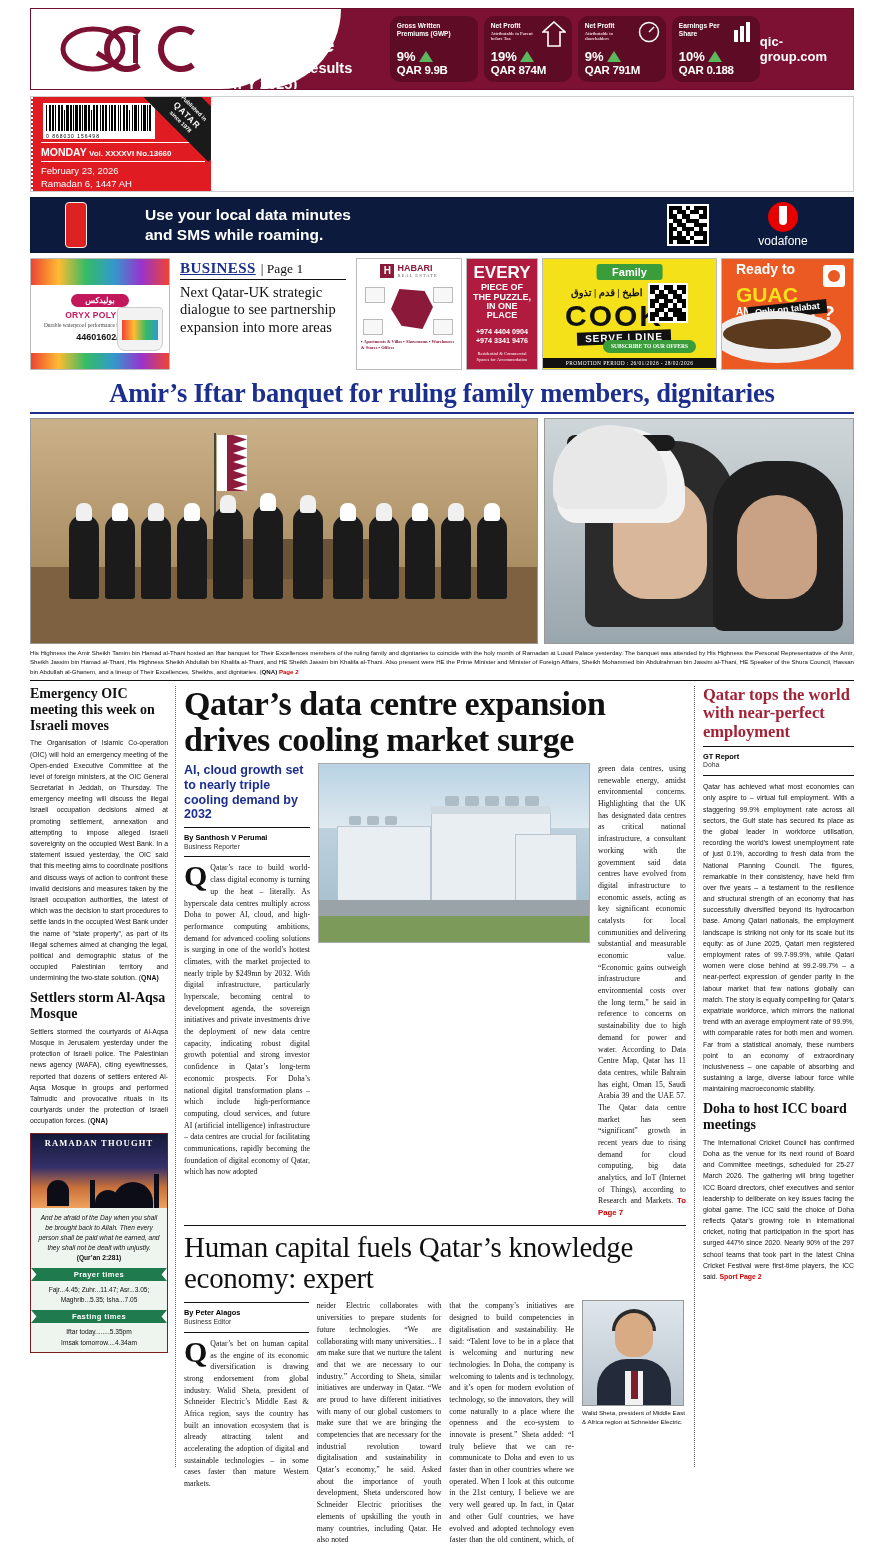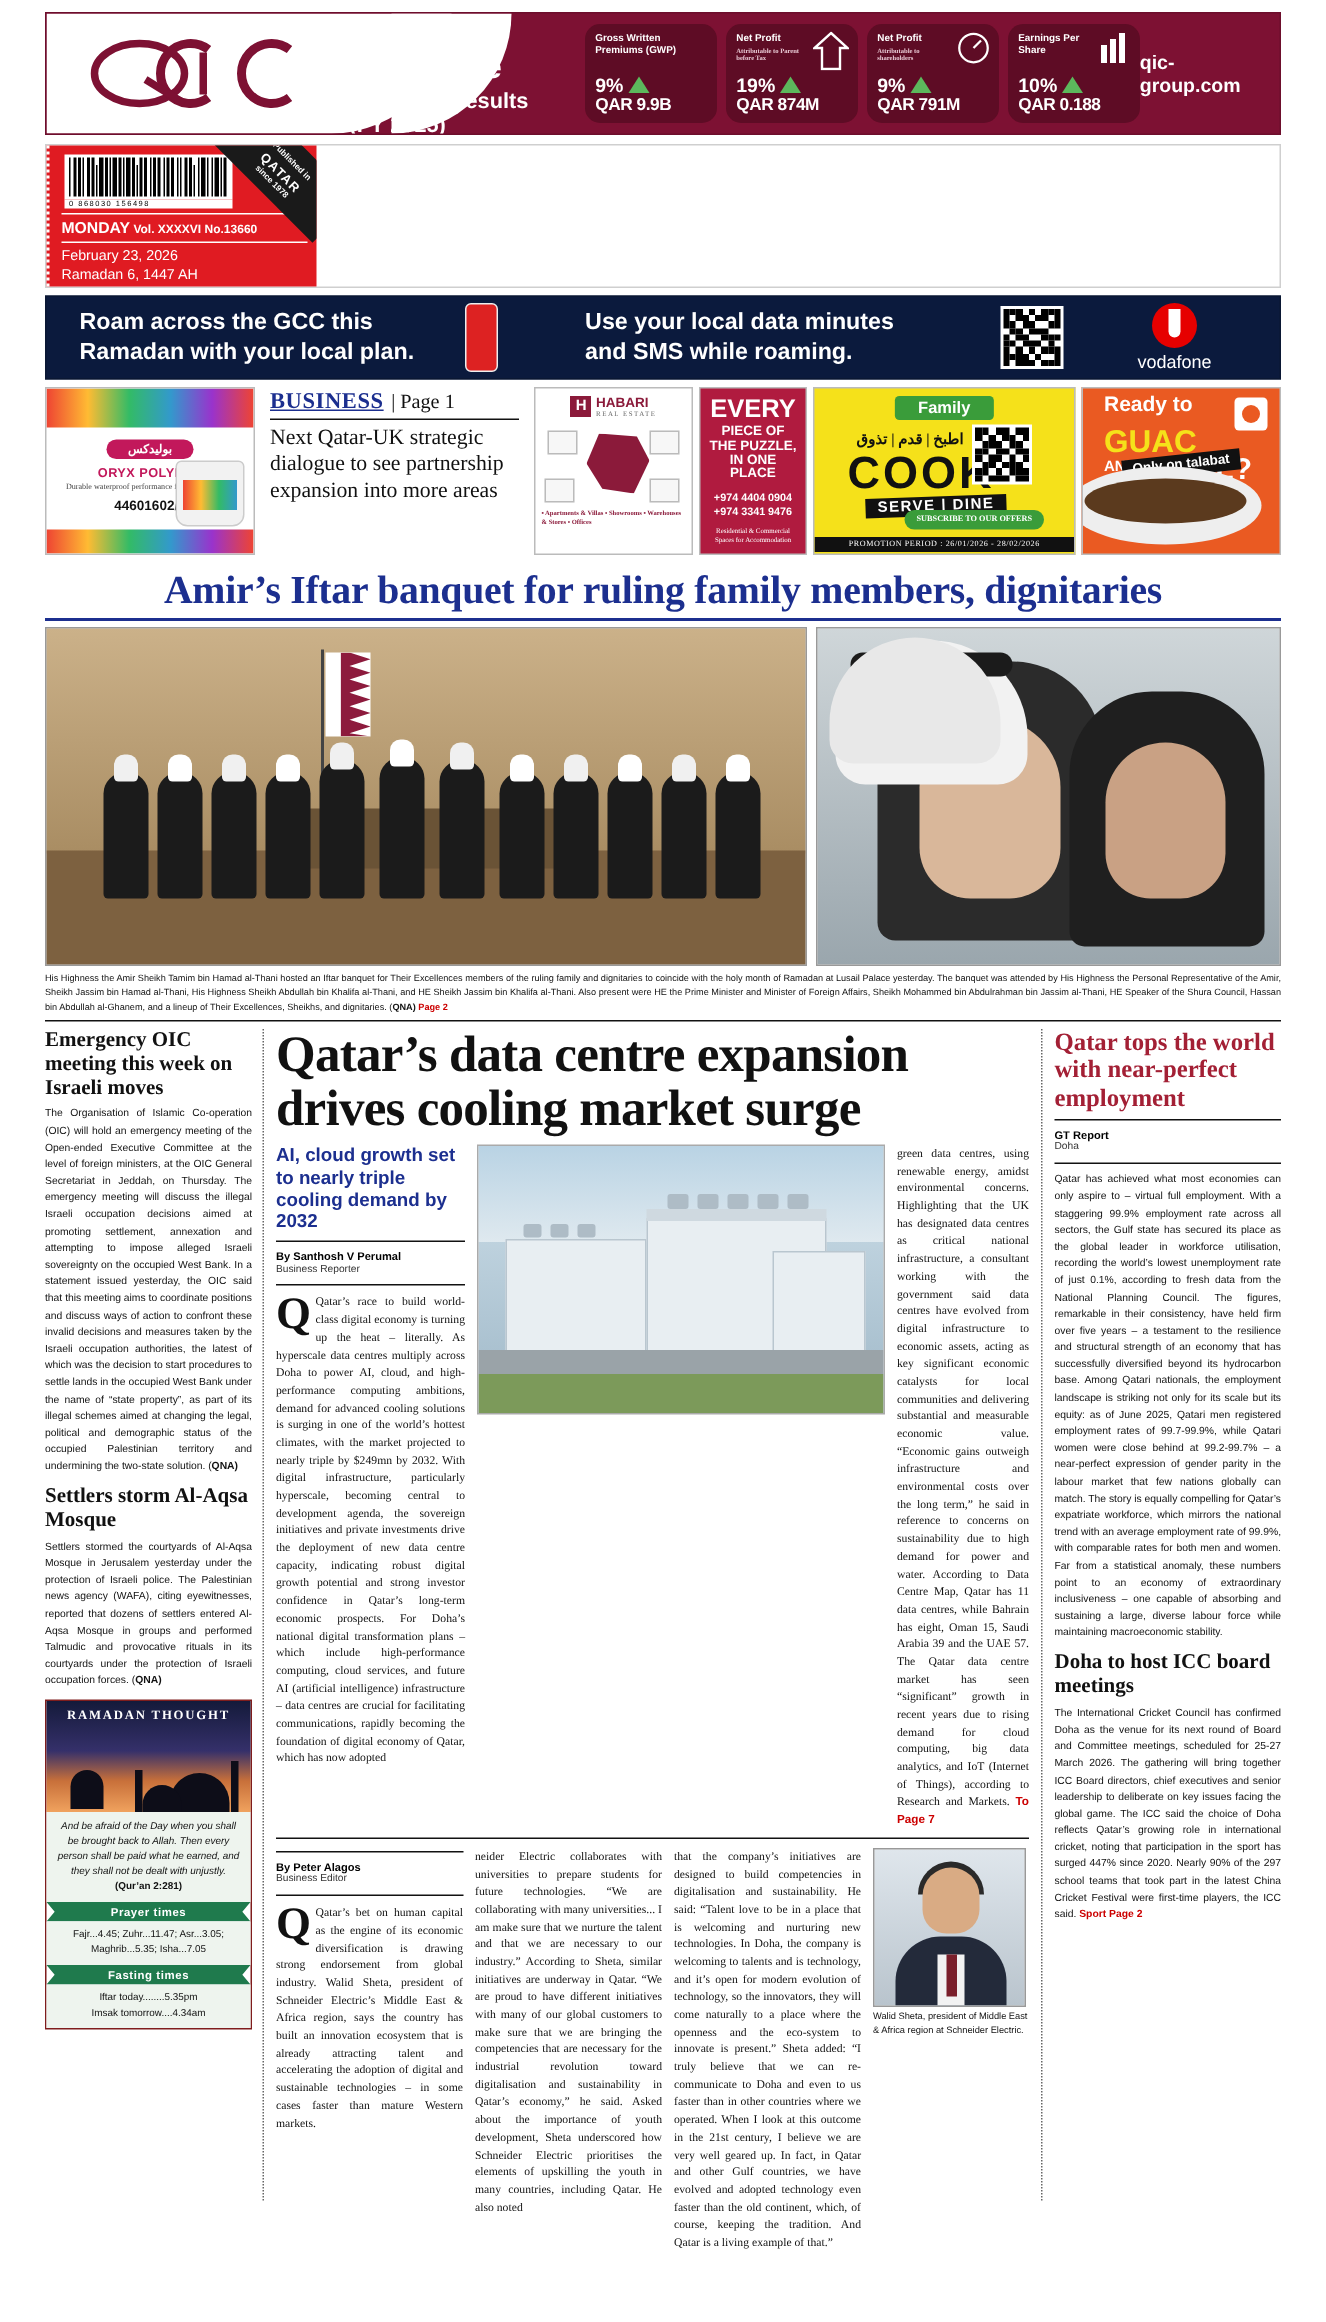--- a/index.html
+++ b/index.html
@@ -370,24 +370,20 @@
 
       <div class="corner-rib">
         <div>Published in</div>
         <div class="big">QATAR</div>
         <div>since 1978</div>
       </div>
     </div>
   </div>
 
   <div class="vodafone">
-    <div class="vf-t vf-left">
-      <div>Roam across the GCC this</div>
-      <div>Ramadan with your local plan.</div>
-    </div>
     <div class="vf-phone">
         <div class="body"></div>
       </div>
     <div class="vf-t vf-mid">
       <div>Use your local data minutes</div>
       <div>and SMS while roaming.</div>
     </div>
     <div class="qr">
       <b></b>
         <b></b>
@@ -729,20 +725,21 @@
 “Economic gains outweigh infrastructure and environmental costs over the long term,” he said in reference to concerns on sustainability due to high demand for power and water.
 
 According to Data Centre Map, Qatar has 11 data centres, while Bahrain has eight, Oman 15, Saudi Arabia 39 and the UAE 57.
 
 The Qatar data centre market has seen “significant” growth in recent years due to rising demand for cloud computing, big data analytics, and IoT (Internet of Things), according to Research and Markets.</span> <span class="tp">To Page 7</span></div>
         </div>
       </div>
 
       <div class="rule-blk" style="margin-top:6px"></div>
 
+      <h1 class="head2" style="margin-top:6px">Human capital fuels Qatar’s knowledge economy: expert</h1>
 
       <div class="mid-cols">
         <div class="mc">
           <div class="rule-thin" style="margin-top:2px"></div>
           <div class="byline">
             <div>By Peter Alagos</div>
             <div class="sm">Business Editor</div>
           </div>
           <div class="rule-thin"></div>
           <div class="body-txt serif"><span class="dropcap">Q</span><span>Qatar’s bet on human capital as the engine of its economic diversification is drawing strong endorsement from global industry. Walid Sheta, president of Schneider Electric’s Middle East &amp; Africa region, says the country has built an innovation ecosystem that is already attracting talent and accelerating the adoption of digital and sustainable technologies – in some cases faster than mature Western markets.</span></div>

